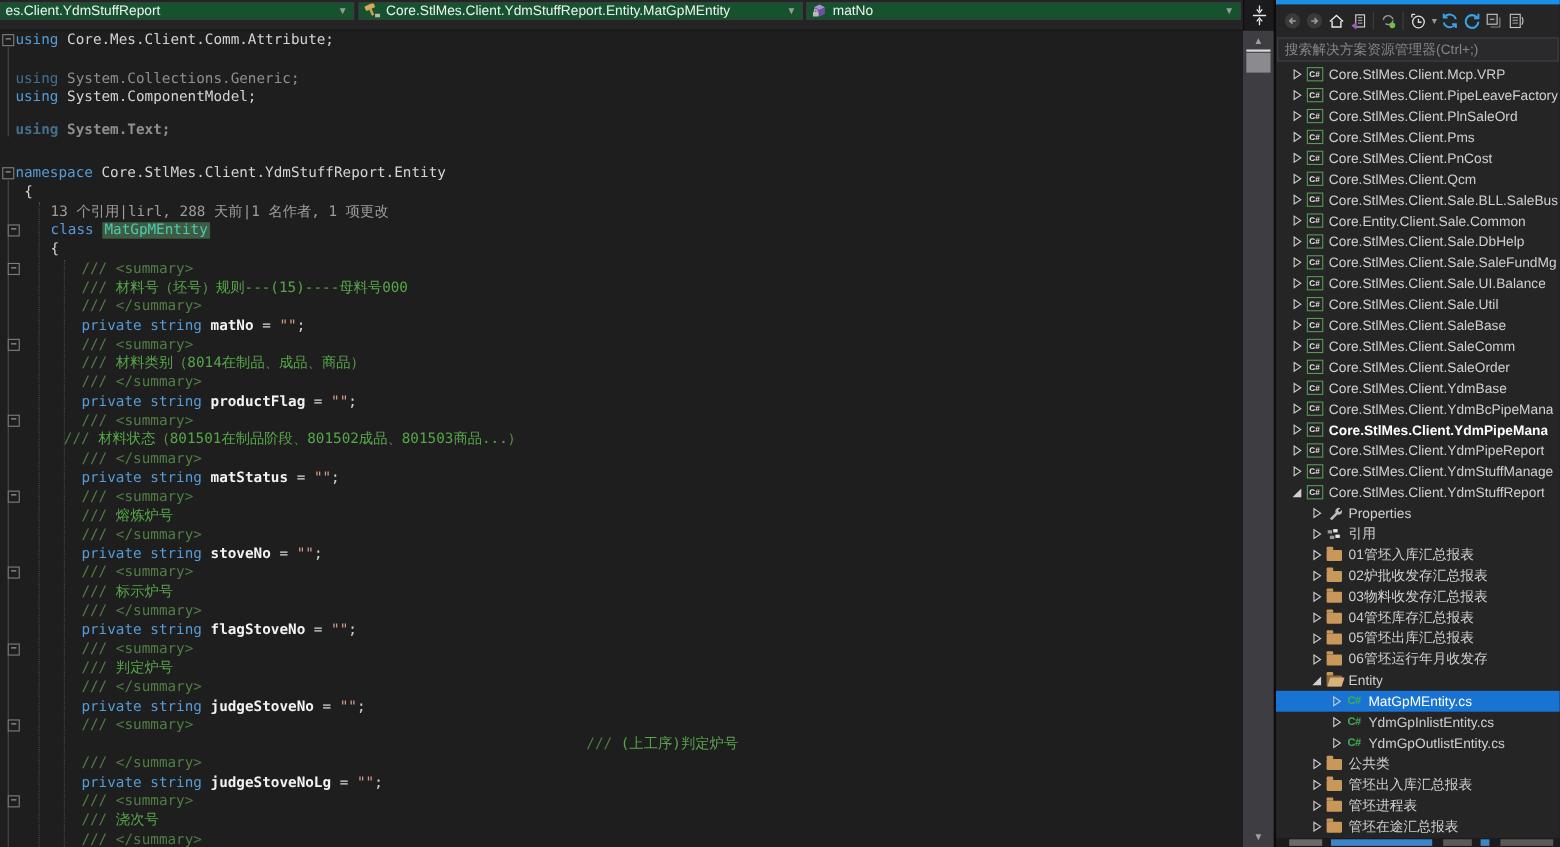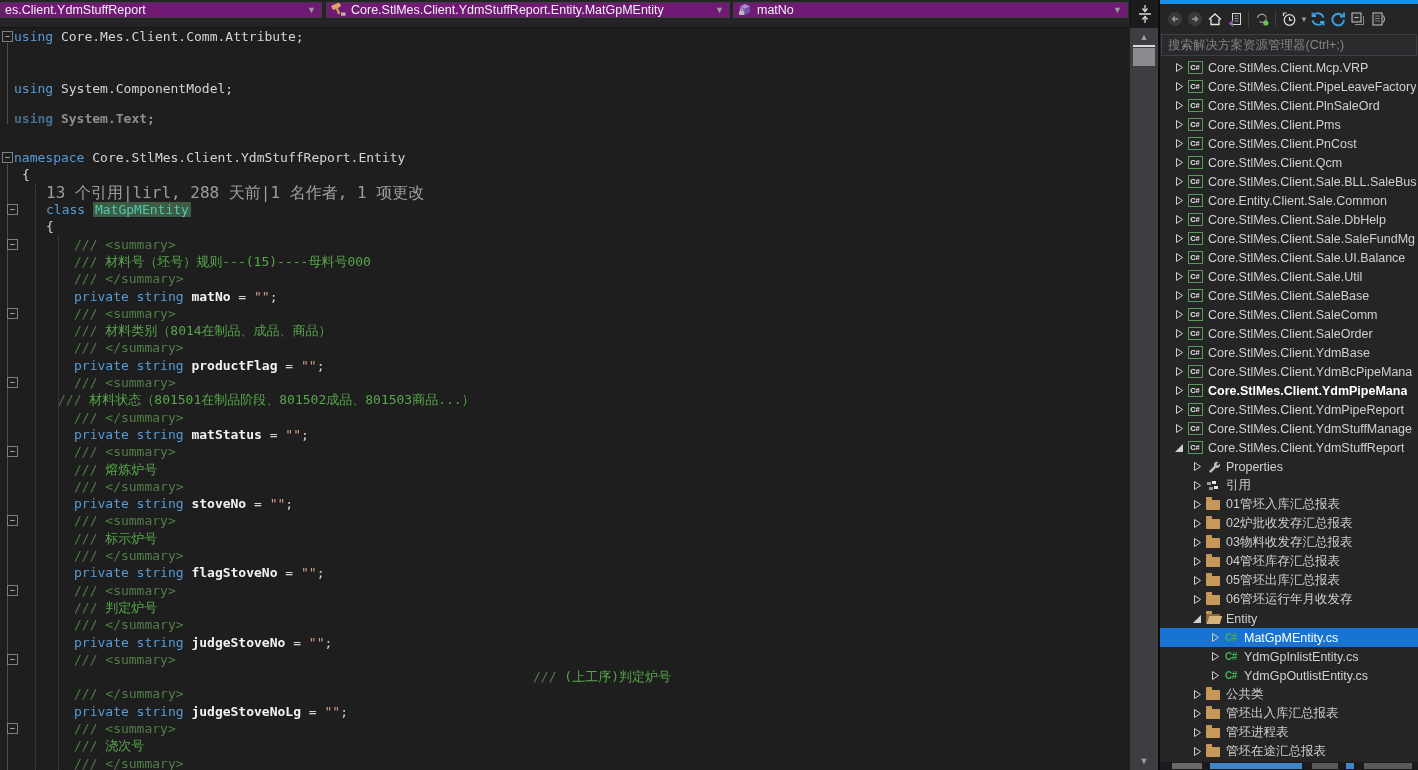--- a/index.html
+++ b/index.html
@@ -1,21 +1,21 @@
 <!DOCTYPE html>
 <html><head>
 <meta charset="utf-8">
 <style>
   html,body{margin:0;padding:0;background:#1e1e1e;width:1418px;height:770px;overflow:hidden;}
   *{box-sizing:border-box;}
   body{font-family:"Liberation Sans",sans-serif;-webkit-font-smoothing:antialiased;}
 
   
   #navbar{position:absolute;left:0;top:0;width:1130px;height:28px;background:#242426;border-bottom:1px solid #151515;}
-  .dd{position:absolute;top:2px;height:16px;background:#701a75;border:1px solid #3c3c41;display:flex;align-items:center;color:#f0f0f0;font-size:12.5px;padding:0 4px;overflow:hidden;white-space:nowrap;}
+  .dd{position:absolute;top:2px;height:16px;background:#14532d;border:1px solid #3c3c41;display:flex;align-items:center;color:#f0f0f0;font-size:12.5px;padding:0 4px;overflow:hidden;white-space:nowrap;}
   #dd1{left:0px;width:322px;}
   #dd2{left:326px;width:404px;}
   #dd3{left:733px;width:395px;}
   .dd .lbl{flex:1;overflow:hidden;white-space:nowrap;}
   .dd .arr{width:10px;height:10px;margin-left:4px;flex:none;color:#9a9a9a;font-size:9px;line-height:10px;}
   .dd .ico{flex:none;margin-right:5px;display:inline-flex;}
   #split-btn{position:absolute;left:1130px;top:0;width:28px;height:28px;background:#1b1b1d;border-left:1px solid #0d0d0d;display:flex;align-items:center;justify-content:center;}
 
   
   #editor{position:absolute;left:0;top:28px;width:1130px;height:742px;background:#1e1e1e;overflow:hidden;}
@@ -23,21 +23,21 @@
   .cline{position:absolute;left:0;width:100%;height:18px;white-space:pre;line-height:17px;}
   .tk-kw{color:#569cd6}
   .tk-kwd{color:#44708f}
   .tk-id{color:#d4d4d4}
   .tk-dim{color:#8f8f8f}
   .tk-doc{color:#507e46}
   .tk-com{color:#57a64a}
   .tk-str{color:#d69d85}
   .tk-fld{color:#f2f2f2;font-weight:bold}
   .tk-hl{color:#4ec9b0;background:#3e5c44;padding:0 2px;}
-  .tk-lens{color:#9d9d9d;font-size:16px;}
+  .tk-lens{color:#9d9d9d;font-size:13px;}
   .foldbox{position:absolute;top:3px;width:11px;height:11px;border:1px solid #7f7f7f;background:#1e1e1e;color:#c8c8c8;font-size:9px;line-height:9px;text-align:center;z-index:3;}
   .gut-line{position:absolute;width:1px;background:#4d4d4d;z-index:1;}
   .ind-guide{position:absolute;width:0;border-left:1px dotted #4a4a4a;z-index:1;}
 
   
   #vscroll{position:absolute;left:1130px;top:28px;width:28px;height:742px;background:#3e3e42;}
   #vscroll .sb-arrow{position:absolute;left:0;width:100%;text-align:center;color:#9f9f9f;font-size:9px;}
   #vscroll .up{top:4px;}
   #vscroll .dn{bottom:4px;}
   #vscroll .mark{position:absolute;left:3px;right:3px;height:2px;top:17px;background:#dadada;}
@@ -107,20 +107,21 @@
       <path d="M9 2 v5" stroke="#e8e8e8" stroke-width="1.2"></path>
       <path d="M6.5 5.5 L9 8.5 11.5 5.5" fill="none" stroke="#e8e8e8" stroke-width="1.2"></path>
       <path d="M9 20 v-5" stroke="#e8e8e8" stroke-width="1.2"></path>
       <path d="M6.5 16.5 L9 13.5 11.5 16.5" fill="none" stroke="#e8e8e8" stroke-width="1.2"></path>
     </svg>
 </div>
 
 <div id="editor">
   <div id="code">
       <div class="cline" style="top: 0px; padding-left: 14px;"><span class="tk-kw">using</span><span class="tk-id"> Core.Mes.Client.Comm.Attribute;</span><span class="foldbox" style="left: 2px;">−</span></div>
+      <div class="cline" style="top: 34.6px; padding-left: 14px;"><span class="tk-kwd">using</span><span class="tk-dim"> System.Collections.Generic;</span></div>
       <div class="cline" style="top: 51.9px; padding-left: 14px;"><span class="tk-kw">using</span><span class="tk-id"> System.ComponentModel;</span></div>
       <div class="cline" style="top: 82px; padding-left: 14px; font-weight: bold;"><span class="tk-kwd">using</span><span class="tk-dim"> System.Text;</span></div>
       <div class="cline" style="top: 103.8px; padding-left: 14px;"></div>
       <div class="cline" style="top: 121.1px; padding-left: 14px;"><span class="tk-kw">namespace</span><span class="tk-id"> Core.StlMes.Client.YdmStuffReport.Entity</span><span class="foldbox" style="left: 2px;">−</span></div>
       <div class="cline" style="top: 138.4px; padding-left: 22px;"><span class="tk-id">{</span></div>
       <div class="cline" style="top: 155.7px; padding-left: 46px;"><span class="tk-lens">13 个引用|lirl, 288 天前|1 名作者, 1 项更改</span></div>
       <div class="cline" style="top: 173px; padding-left: 46px;"><span class="tk-kw">class</span><span class="tk-id"> </span><span class="tk-hl">MatGpMEntity</span><span class="foldbox" style="left: 7px;">−</span></div>
       <div class="cline" style="top: 190.3px; padding-left: 46px;"><span class="tk-id">{</span></div>
       <div class="cline" style="top: 207.6px; padding-left: 74px;"><span class="tk-doc">/// &lt;summary&gt;</span><span class="foldbox" style="left: 7px;">−</span></div>
       <div class="cline" style="top: 224.9px; padding-left: 74px;"><span class="tk-doc">/// </span><span class="tk-com">材料号（坯号）规则---(15)----母料号000</span></div>

